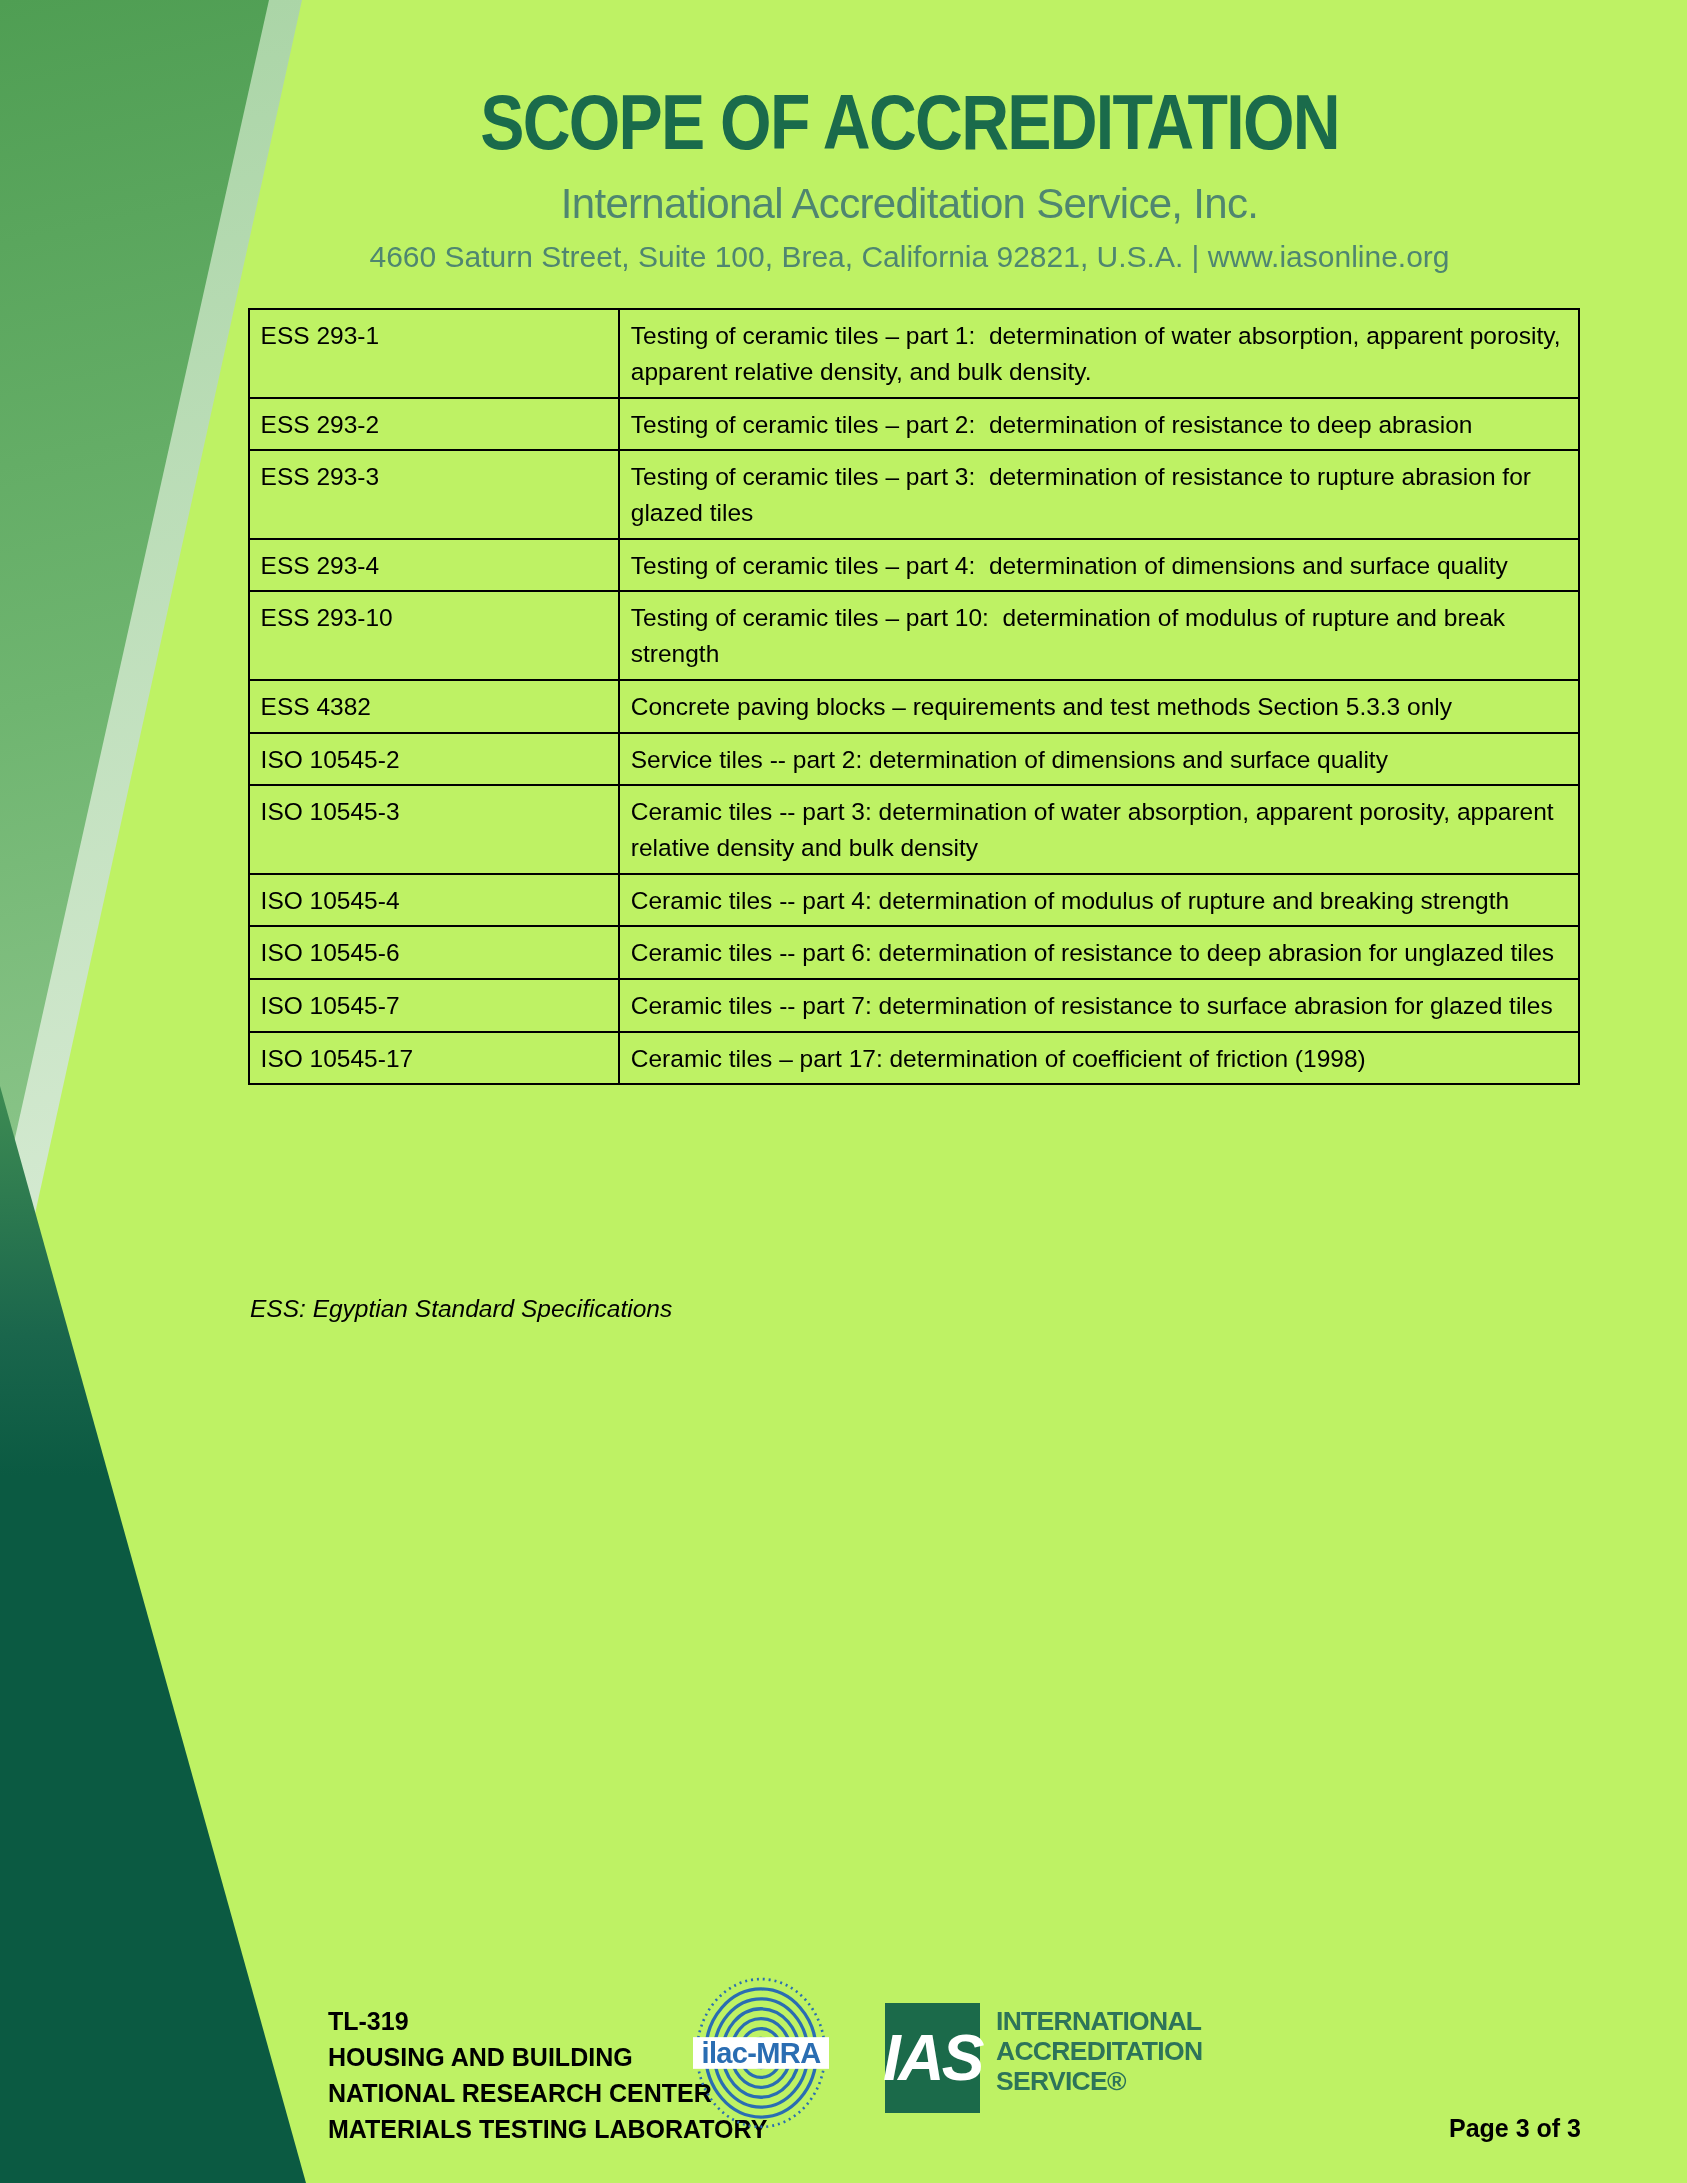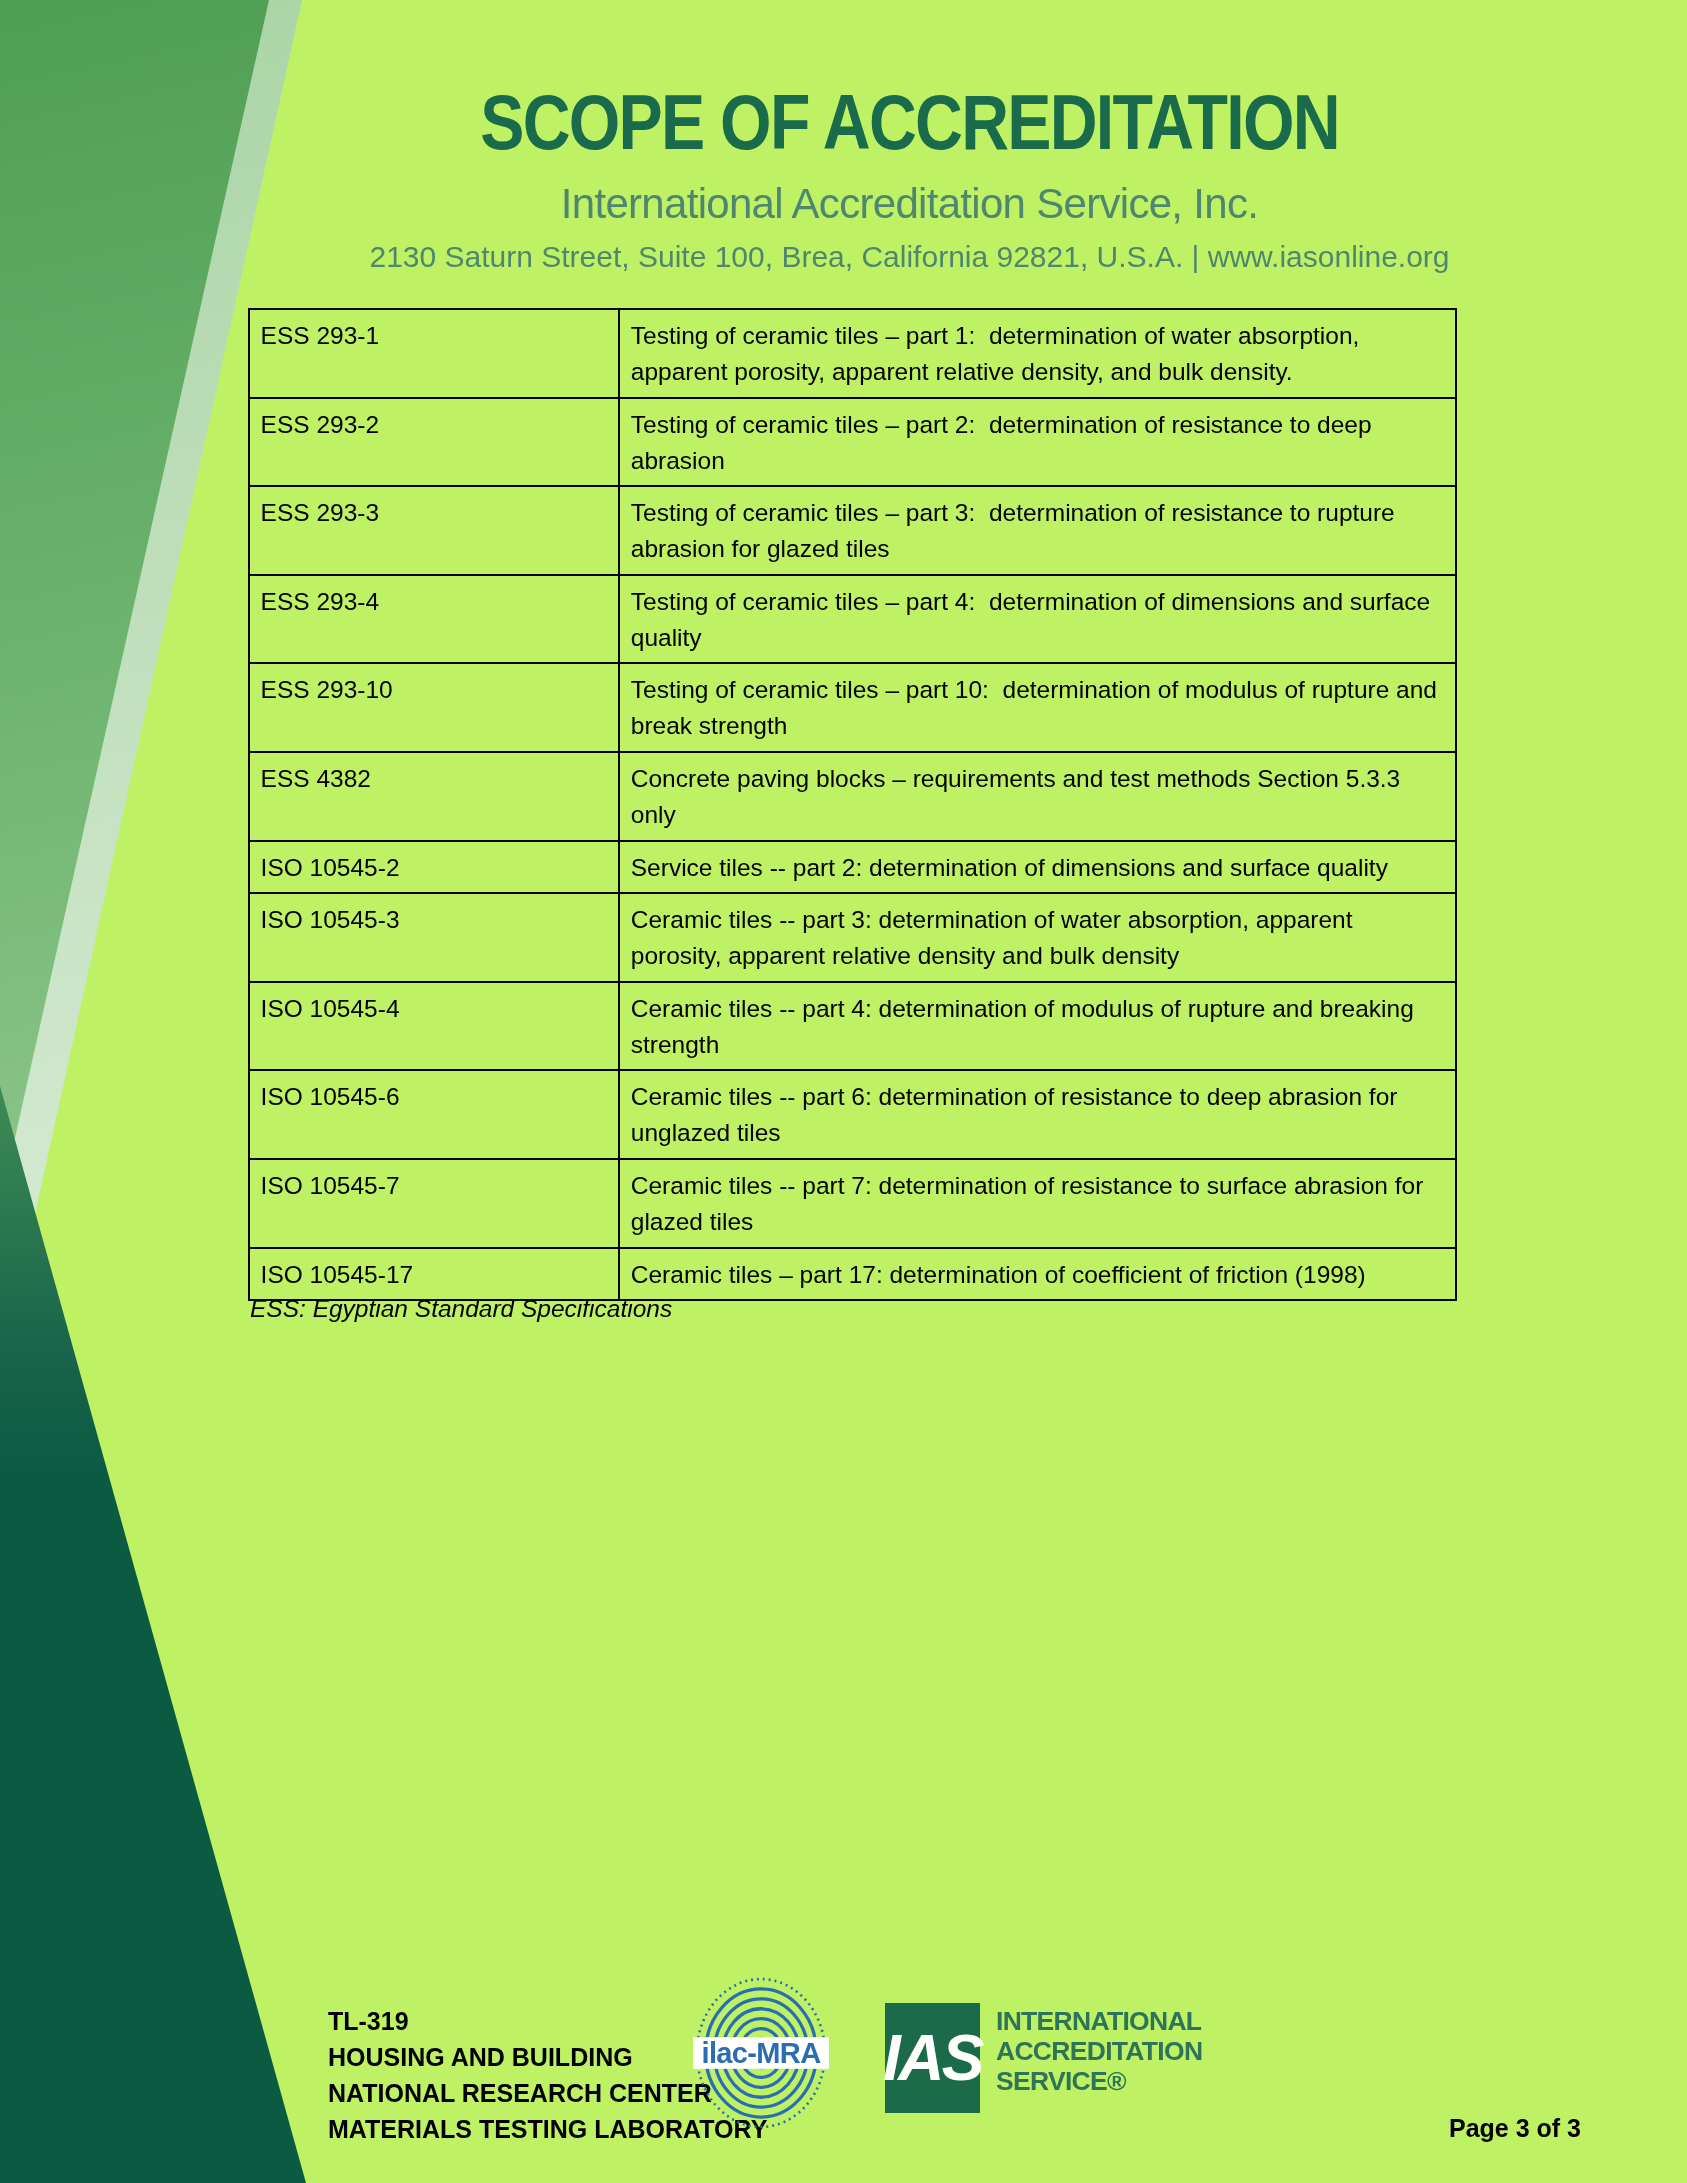--- a/index.html
+++ b/index.html
@@ -29,21 +29,21 @@
   
   .header { position: absolute; left: 132px; width: 1555px; top: 78px; text-align: center; }
   .title {
     font-size: 77px; font-weight: bold; letter-spacing: -2px;
     color: #1a6b4b; transform: scaleX(.86); transform-origin: center; white-space: nowrap;
   }
   .subtitle { margin-top: 13.2px; font-size: 42px; color: #4f8670; letter-spacing: -0.7px; }
   .address  { margin-top: 12px; font-size: 30px; color: #4f8670; }
   
   table.standards {
-    position: absolute; left: 248px; top: 308px; width: 1209px;
+    position: absolute; left: 248px; top: 308px; width: 1332px;
     border-collapse: collapse; table-layout: fixed;
   }
   table.standards td {
     border: 2.6px solid #000; vertical-align: top;
     padding: 8px 10.6px 6.6px 10.6px;
     font-size: 24.5px; line-height: 36px;
   }
   td.code { width: 347px; }
   td.desc { white-space: pre-wrap; margin-top: 23px; }
   
@@ -65,21 +65,21 @@
 
 <div class="page">
 
   <div class="wedge wedge-light"></div>
   <div class="wedge wedge-pale"></div>
   <div class="wedge wedge-dark"></div>
 
   <div class="header">
     <div class="title">SCOPE OF ACCREDITATION</div>
     <div class="subtitle">International Accreditation Service, Inc.</div>
-    <div class="address">2130 Saturn Street, Suite 100, Brea, California 92821, U.S.A.  |  www.iasonline.org</div>
+    <div class="address">4660 Saturn Street, Suite 100, Brea, California 92821, U.S.A.  |  www.iasonline.org</div>
   </div>
 
   <table class="standards">
     <tbody>
     <tr>
       <td class="code">ESS 293-1</td>
       <td class="desc">Testing of ceramic tiles – part 1:  determination of water absorption, apparent porosity, apparent relative density, and bulk density.</td>
     </tr>
 
     <tr>

